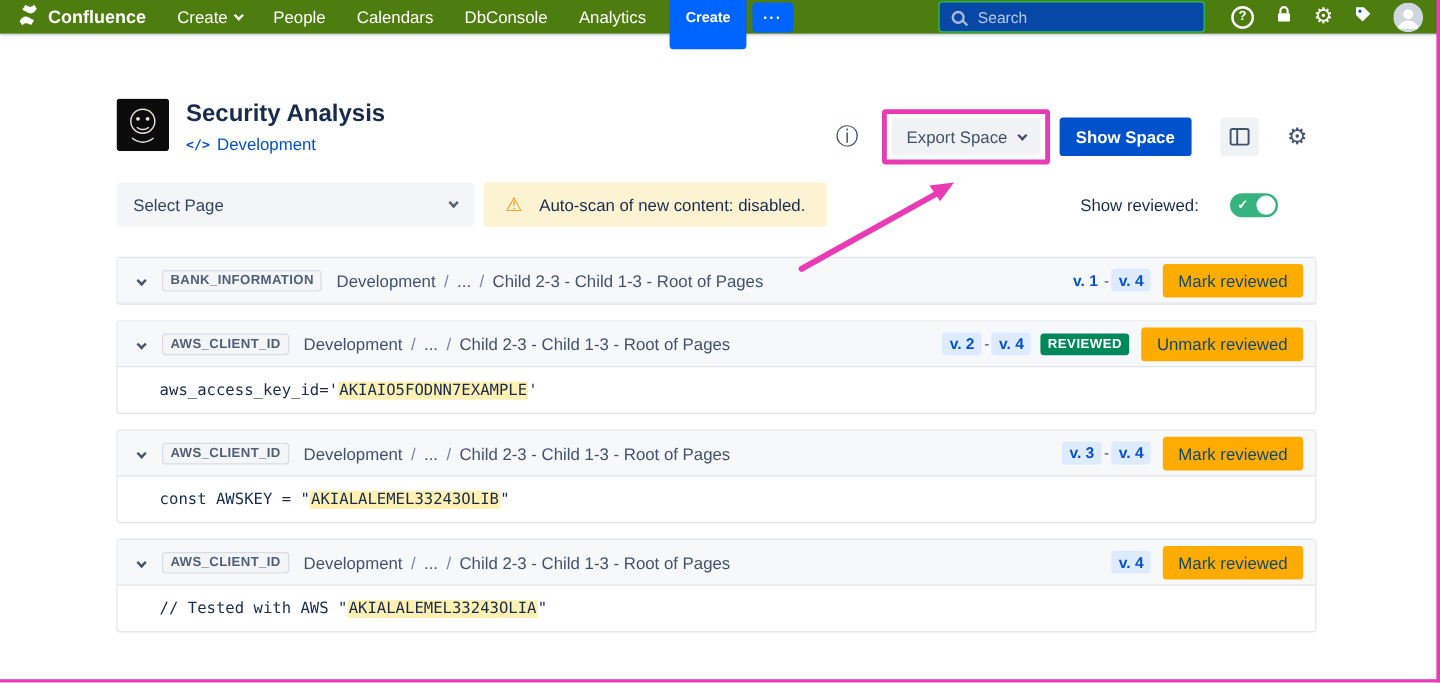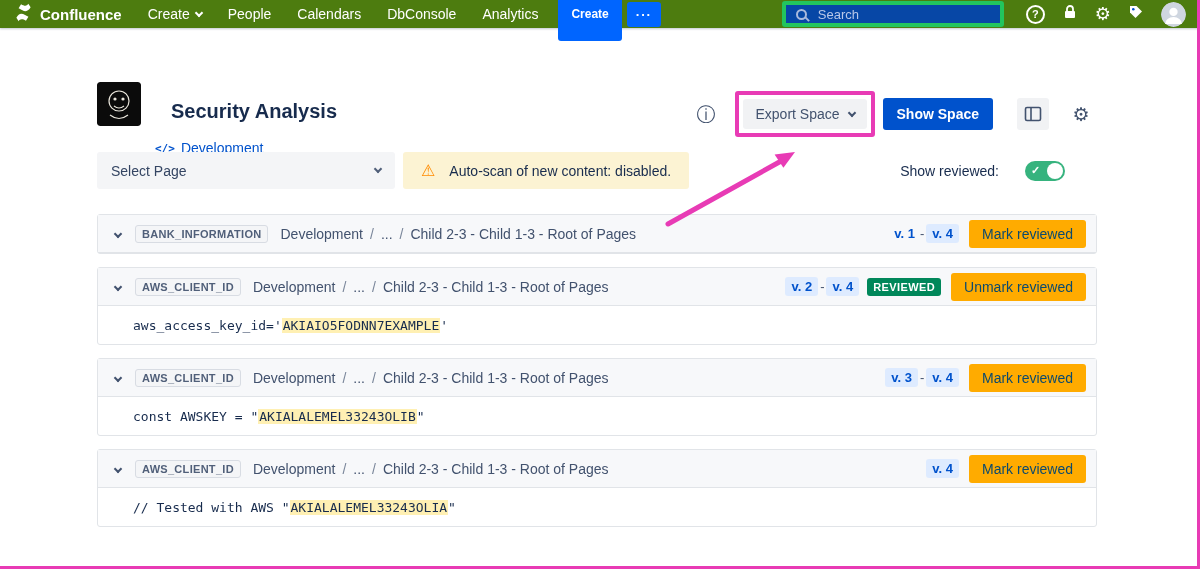--- a/index.html
+++ b/index.html
@@ -7,37 +7,37 @@
   .page { width:1200px; height:569px; position:relative; overflow:hidden; background:#fff; }
 
   
   .nav { height:28px; background:#4d7c0f; display:flex; align-items:center; padding:0 14px; box-shadow:0 1px 2px rgba(9,30,66,.25); }
   .brand { display:flex; align-items:center; gap:7px; color:#fff; font-weight:700; font-size:15px; margin-right:26px; cursor:pointer; }
   .nav-items { display:flex; gap:26px; margin-right:20px; }
   .nav-item { color:#fff; font-size:14px; text-decoration:none; display:flex; align-items:center; gap:6px; cursor:pointer; }
   .chev { width:6px; height:6px; border-right:2px solid currentColor; border-bottom:2px solid currentColor; display:inline-block; transform:rotate(45deg); margin-top:-3px; }
   .create { background:#0065FF; color:#fff; font-weight:700; font-size:12px; border:none; border-radius:3px; padding:20px 13px; cursor:pointer; font-family:inherit;text-align:right; }
   .more { background:#0065FF; color:#fff; font-weight:700; font-size:13px; border:none; border-radius:3px; padding:5px 9px; margin-left:5px; cursor:pointer; letter-spacing:1px; font-family:inherit; }
-  .search { margin-left:auto; display:flex; align-items:center; gap:9px; background:#0747A6; border:4px solid #22c55e; border-radius:3px; height:26px; width:222px; padding:0 10px;justify-content:center; }
+  .search { margin-left:auto; display:flex; align-items:center; gap:9px; background:#0747A6; border:1px solid #22c55e; border-radius:3px; height:26px; width:222px; padding:0 10px;justify-content:center; }
   .mag { width:11px; height:11px; border:2px solid #A9B9DD; border-radius:50%; position:relative; flex:0 0 auto; }
   .mag::after { content:''; position:absolute; width:6px; height:2px; background:#A9B9DD; transform:rotate(45deg); right:-5px; bottom:-2px; }
   .search input { background:transparent; border:none; outline:none; color:#fff; font-size:13px; width:100%; font-family:inherit; }
   .search input::placeholder { color:#B8C7E8; }
   .nav-icons { display:flex; align-items:center; gap:17px; margin-left:22px; }
   .help-ic { width:19px; height:19px; border:2px solid #fff; border-radius:50%; color:#fff; font-size:11px; font-weight:700; display:flex; align-items:center; justify-content:center; cursor:pointer; }
   .glyph { font-family:"DejaVu Sans", sans-serif; line-height:1; }
   .gear-white { color:#fff; font-size:18px; cursor:pointer; }
   .avatar { width:25px; height:25px; border-radius:50%; overflow:hidden; cursor:pointer; }
 
   
   .content { padding:54px 103px 0 97px; }
   .page-head { display:flex; justify-content:space-between; height:64px; }
   .head-left { display:flex; gap:14px; }
   .space-icon { width:44px; height:44px; border-radius:3px; overflow:hidden; cursor:pointer; flex:0 0 auto; }
-  h1 { margin:16px; font-size:20px; color:#172B4D; font-weight:700; line-height:26px; }
+  h1 { margin:0; font-size:20px; color:#172B4D; font-weight:700; line-height:26px; }
   .space-link-row { display:flex; align-items:center; gap:6px; margin-top:4px; }
   .code-ic { color:#0052CC; font-weight:700; font-size:11px; font-family:"DejaVu Sans Mono", monospace; }
   .space-link { color:#0052CC; font-size:14px; text-decoration:none; cursor:pointer; }
   .head-right { display:flex; align-items:center; align-self:center; gap:8px; }
   .info-ic { font-size:19px; color:#42526E; margin-right:12px; cursor:pointer; }
   .annot-box { border:4px solid #E83BB5; padding:4px; border-radius:3px; }
   .btn { border:none; border-radius:3px; font-size:14px; font-weight:400; cursor:pointer; font-family:inherit; }
   .btn.subtle { background:#F1F2F4; color:#42526E; padding:7px 12px; display:flex; align-items:center; gap:9px; }
   .btn.subtle .chev { color:#42526E; }
   .btn.primary { background:#0052CC; color:#fff; padding:8px 14px; font-weight:700; }

